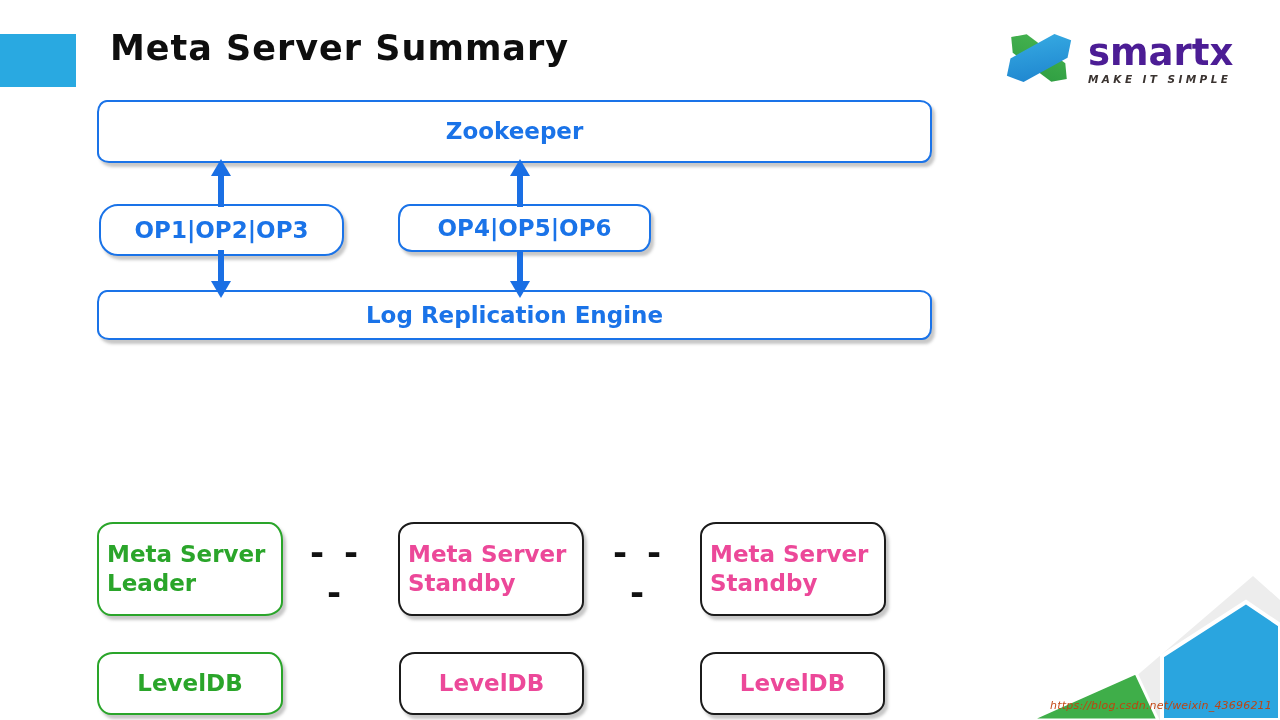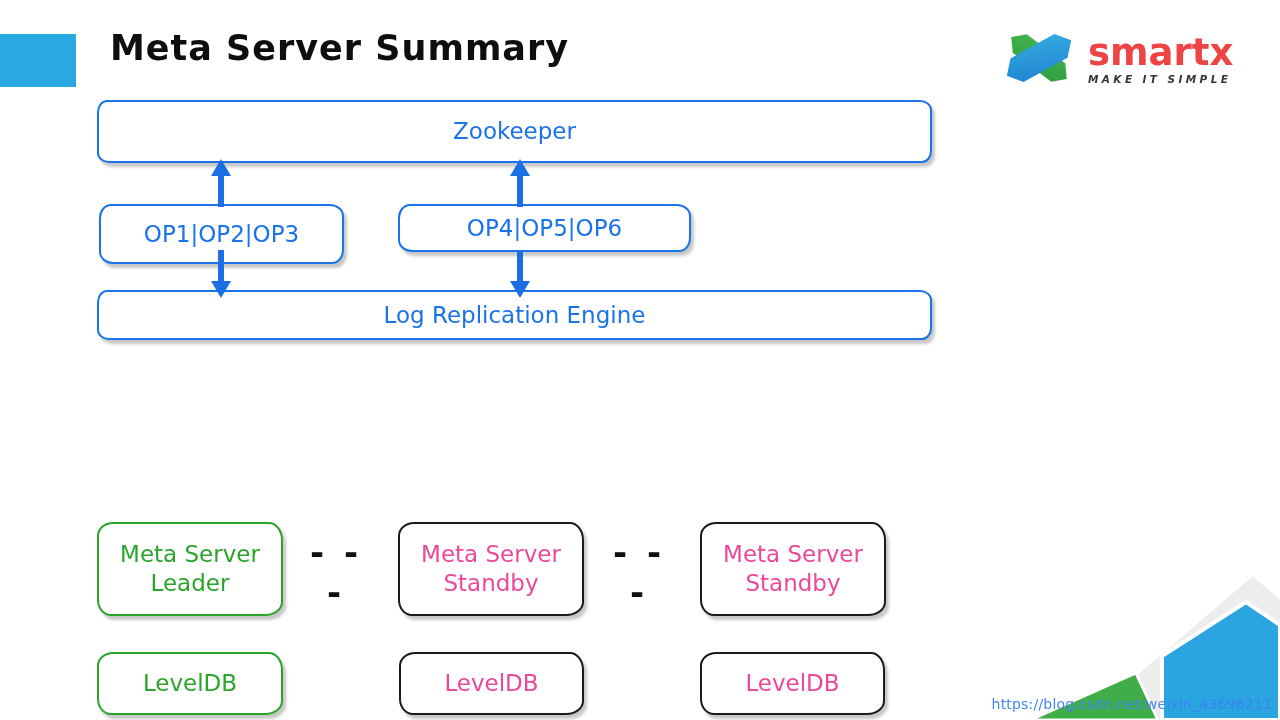--- a/index.html
+++ b/index.html
@@ -7,39 +7,39 @@
               font-family:"DejaVu Sans", "Liberation Sans", sans-serif; }
   .slide { position:relative; width:1280px; height:720px; background:#ffffff; }
 
   
   .accent-bar { position:absolute; left:0; top:34px; width:76px; height:53px; background:#29a9e1; }
   .title { position:absolute; left:110px; top:28px; font-size:35px; font-weight:800;
            letter-spacing:1px; color:#0e0e0e; }
 
   
   .logo { position:absolute; left:1002px; top:30px; display:flex; align-items:center; gap:12px; }
-  .logo-name { font-size:37px; font-weight:800; color:#ef4444; line-height:1;
+  .logo-name { font-size:37px; font-weight:800; color:#4c1d95; line-height:1;
                letter-spacing:0px; }
   .logo-tagline { font-size:10.5px; font-weight:700; color:#3a3330; letter-spacing:3.4px;
                   margin-top:2px; white-space:nowrap;font-style:italic; }
 
   
   .node { position:absolute; display:flex; align-items:center; justify-content:center;
-          text-align:center; background:#ffffff; font-weight:400; line-height:1.25;
+          background:#ffffff; font-weight:700; line-height:1.25;
           box-shadow:3px 4px 3px rgba(130,130,130,0.45); padding:16px 8px; }
   .node.blue  { border:2.5px solid #1a73e8; color:#1a73e8; }
   .node.green { border:2.5px solid #2aa52a; color:#2aa52a; }
   .node.black { border:2.5px solid #1b1b1b; color:#ec4899; }
   .wide  { border-radius:10px 12px 10px 12px / 12px 10px 12px 10px; font-size:23px; }
   .small { border-radius:12px 14px 12px 14px / 14px 12px 14px 12px; font-size:23px; }
   .card  { border-radius:16px 14px 18px 14px / 14px 18px 14px 16px; font-size:23px; }
 
   #zookeeper { left:97px;  top:100px; width:835px; height:63px; }
-  #op123     { left:99px;  top:204px; width:245px; height:60px; }
-  #op456     { left:398px; top:204px; width:293px; height:48px; }
+  #op123     { left:99px;  top:204px; width:245px; height:52px;border-radius:19px; }
+  #op456     { left:398px; top:204px; width:253px; height:48px; }
   #lre       { left:97px;  top:290px; width:835px; height:50px; }
   #leader    { left:97px;  top:522px; width:186px; height:94px; }
   #standby1  { left:398px; top:522px; width:186px; height:94px; }
   #standby2  { left:700px; top:522px; width:186px; height:94px; }
   #leveldb1  { left:97px;  top:652px; width:186px; height:63px; }
   #leveldb2  { left:399px; top:652px; width:185px; height:63px; }
   #leveldb3  { left:700px; top:652px; width:185px; height:63px; }
 
   
   .dots { position:absolute; top:532px; width:80px; font-size:34px; font-weight:900;
@@ -51,22 +51,22 @@
   .arrow { position:absolute; width:22px; height:48px; }
   #arrow-up-1   { left:210px; top:159px; }
   #arrow-down-1 { left:210px; top:250px; }
   #arrow-up-2   { left:509px; top:159px; }
   #arrow-down-2 { left:509px; top:250px; }
 
   
   .corner { position:absolute; right:0; bottom:0; width:280px; height:180px; }
 
   
-  .watermark { position:absolute; right:8px; bottom:8px; font-size:14px; color:#3b82f6;
-               opacity:0.95; letter-spacing:0.2px; }
+  .watermark { position:absolute; right:8px; bottom:8px; font-size:11px; color:#c2410c;
+               opacity:0.95; letter-spacing:0.2px;font-style:italic; }
 </style>
 </head>
 <body>
 
 <div class="slide">
 
   <div class="accent-bar"></div>
   <h1 class="title">Meta Server Summary</h1>
 
   <div class="logo">

